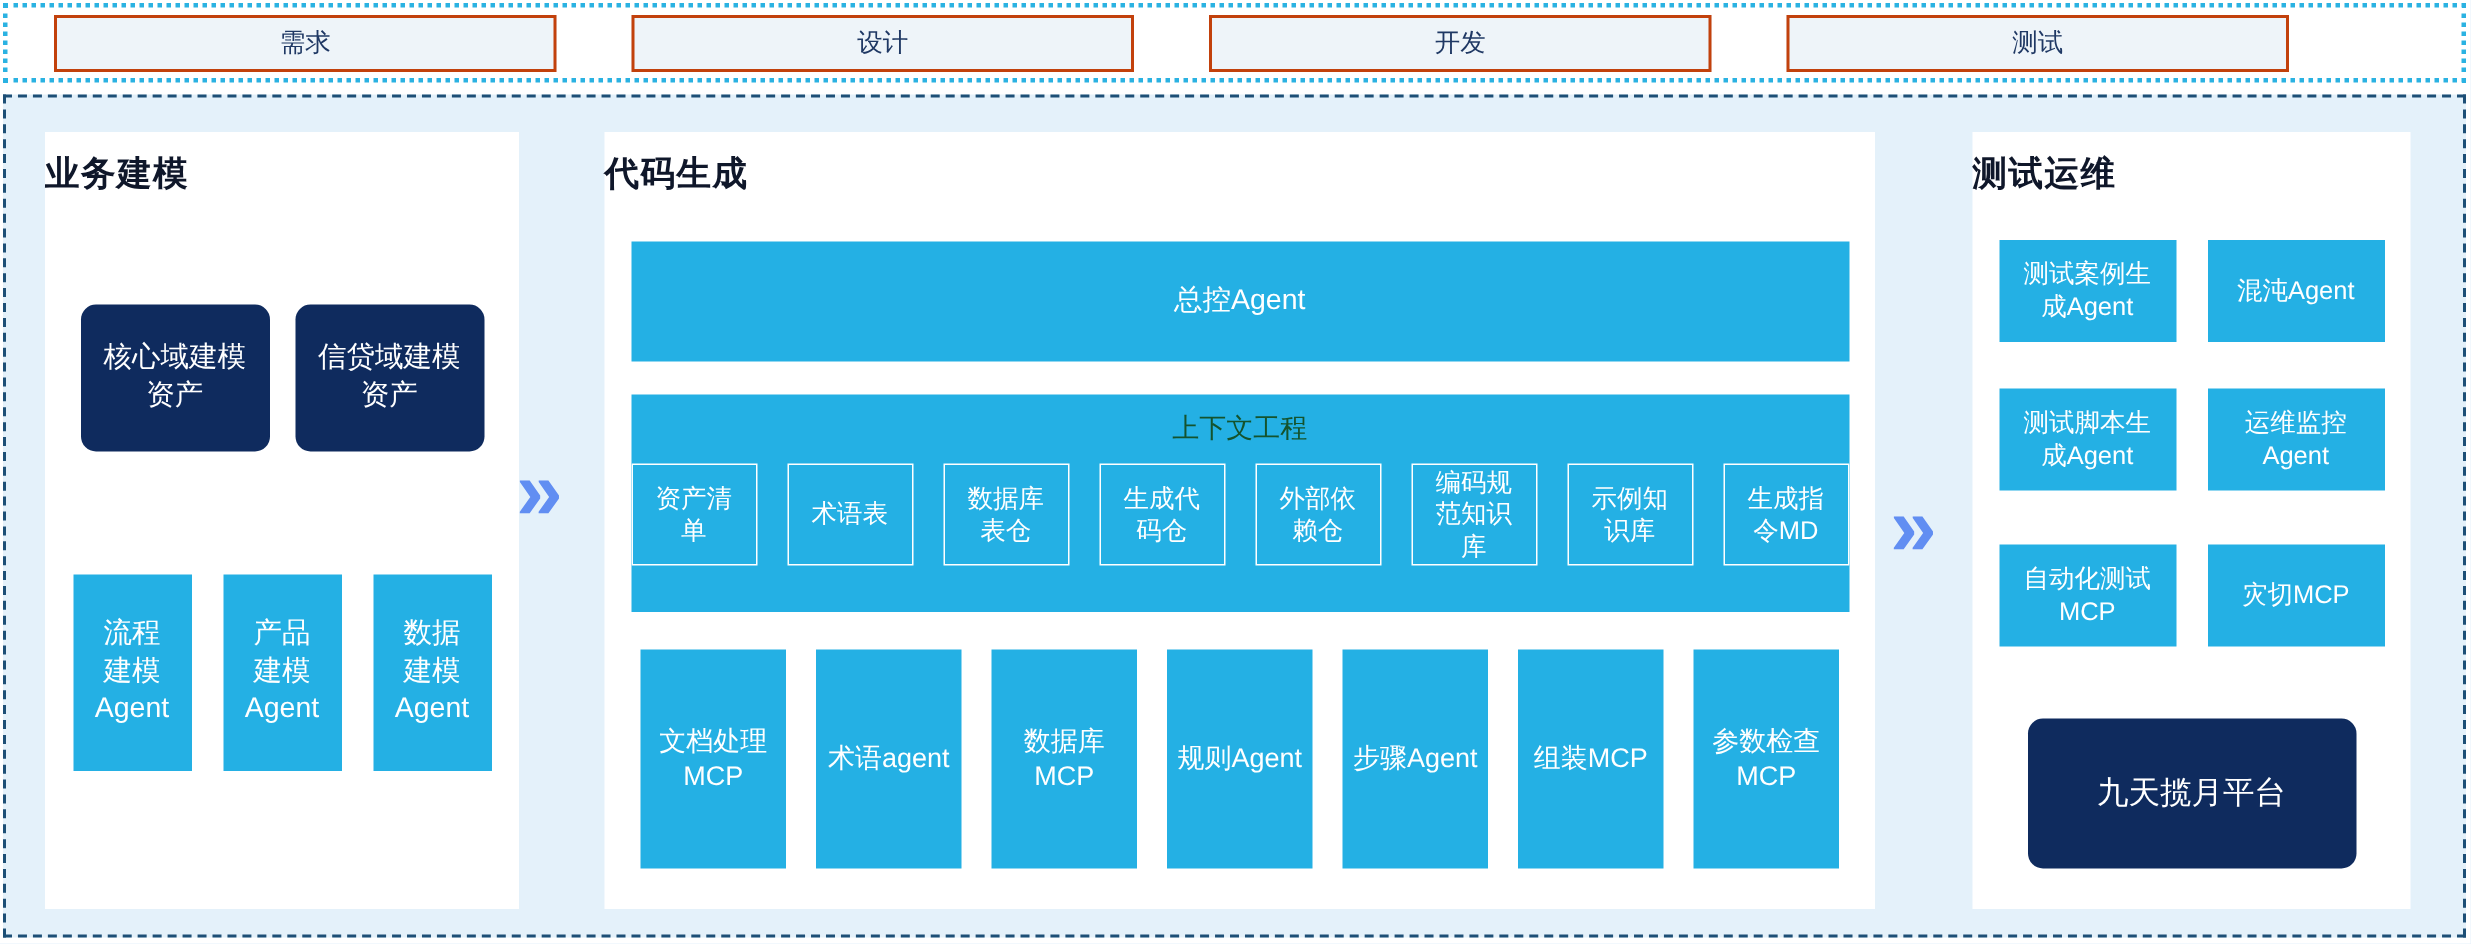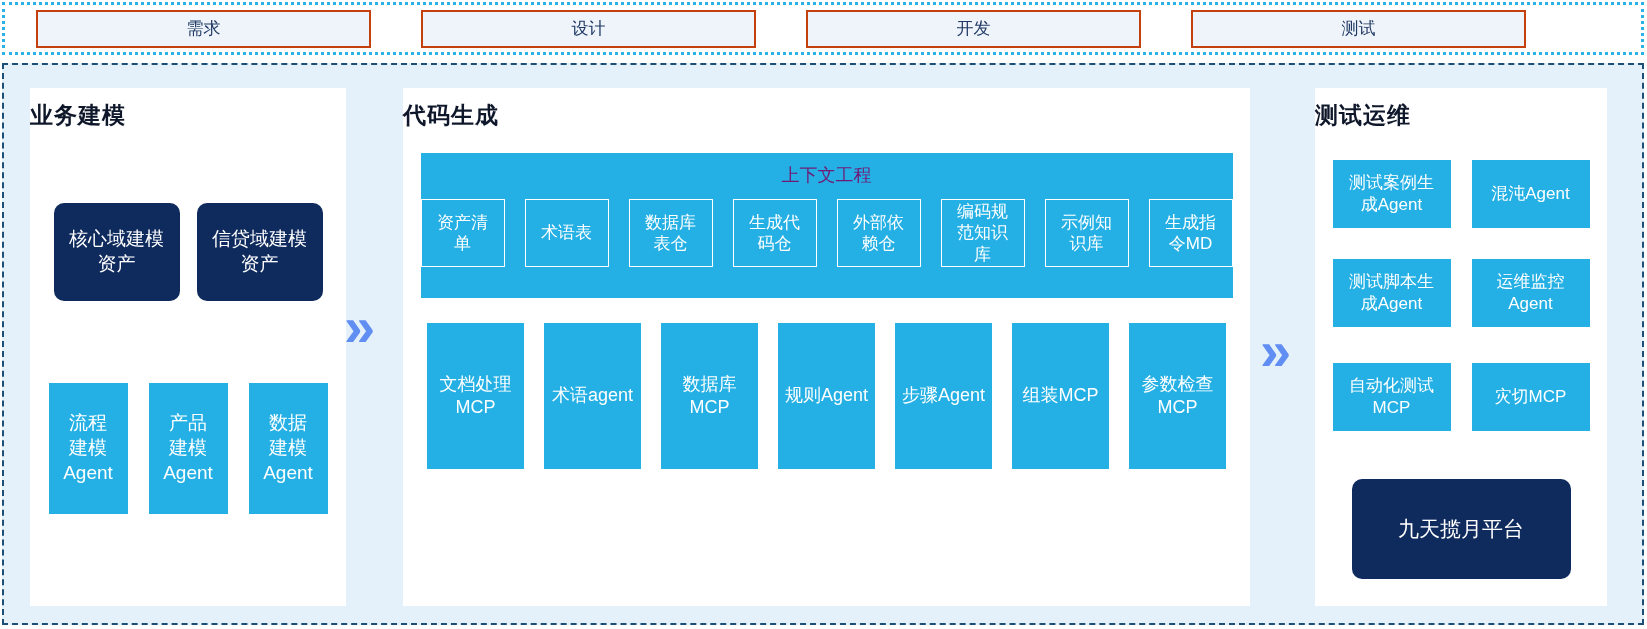--- a/index.html
+++ b/index.html
@@ -46,21 +46,21 @@
   .navy-row .navy-box{width:126px;height:98px;font-size:19px;}
   .agent-row{display:flex;justify-content:center;gap:21px;margin-top:82px;}
   .agent-row .cyan-box{width:79px;height:131px;font-size:19px;}
   
   .panel-mid{left:399px;width:847px;}
   .master-bar{width:812px;height:80px;margin:30px auto 0;font-size:19px;}
   .context{
     width:812px;height:145px;margin:22px auto 0;background:#24b0e4;
     box-sizing:border-box;
   }
-  .context-title{text-align:center;color:#701a75;font-size:18px;padding-top:10px;}
+  .context-title{text-align:center;color:#14532d;font-size:18px;padding-top:10px;}
   .context-row{display:flex;justify-content:space-between;gap:16px;margin-top:12px;}
   .context-row .cyan-box{
     width:84px;height:68px;border:1px solid #ffffff;font-size:17px;line-height:1.25;
   }
   .tool-row{display:flex;justify-content:center;gap:20px;margin-top:25px;}
   .tool-row .cyan-box{width:97px;height:146px;font-size:18px;}
   
   .panel-right{left:1311px;width:292px;}
   .ops-row{display:flex;justify-content:center;gap:21px;}
   .ops-row .cyan-box{width:118px;height:68px;font-size:17px;}
@@ -124,20 +124,23 @@
 建模
 Agent</span>
       </div>
     </div>
   </div>
 
   <div class="flow-arrow arrow-1">»</div>
 
   <div class="panel panel-mid">
     <div class="panel-title">代码生成</div>
+    <div class="cyan-box master-bar">
+      <span class="lbl">总控Agent</span>
+    </div>
     <div class="context">
       <div class="context-title">上下文工程</div>
       <div class="context-row">
         <div class="cyan-box">
           <span class="lbl">资产清
 单</span>
         </div>
         <div class="cyan-box">
           <span class="lbl">术语表</span>
         </div>

